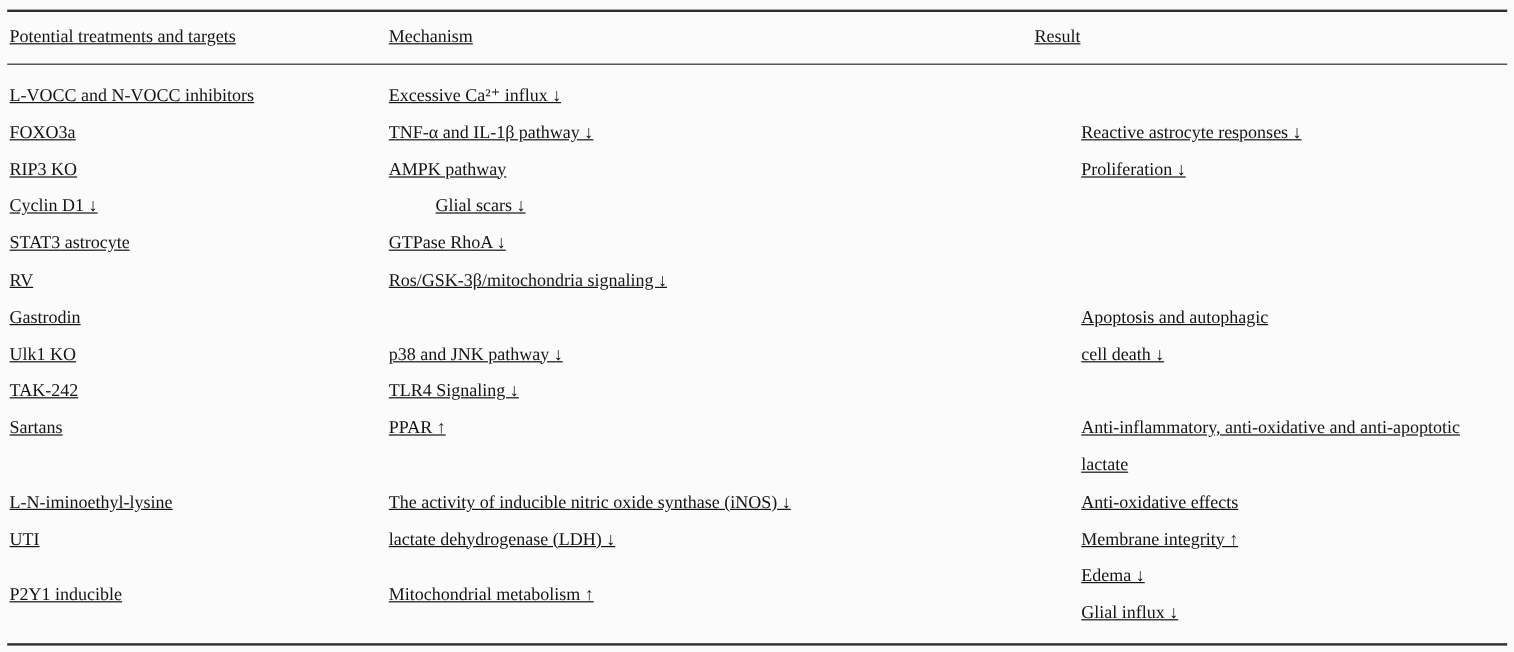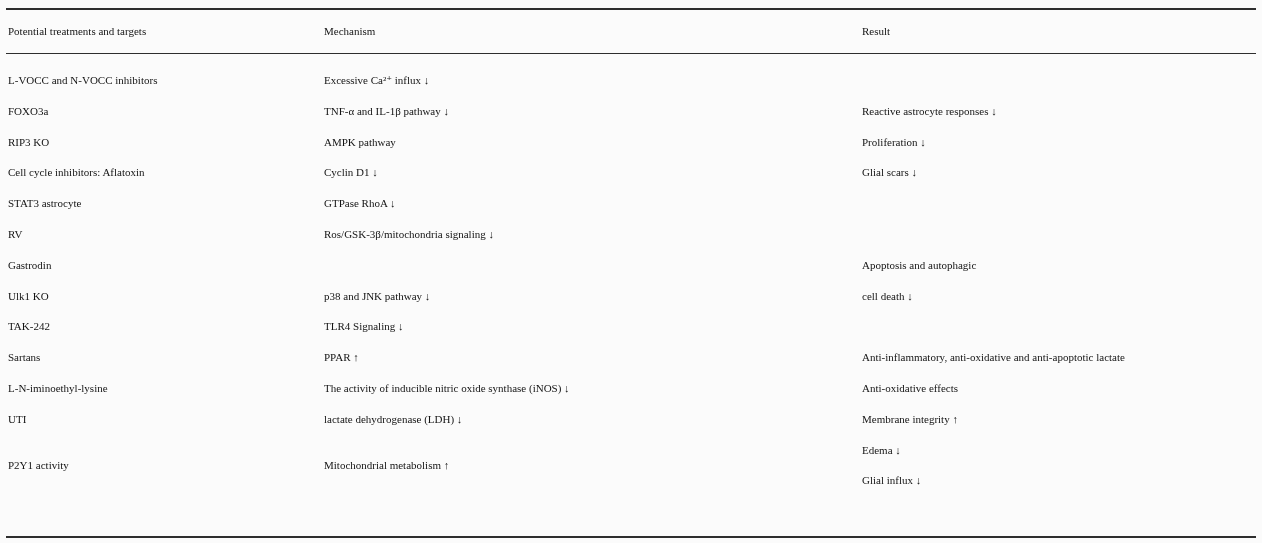--- a/index.html
+++ b/index.html
@@ -27,27 +27,28 @@
     grid-template-columns: 316px 538px 1fr;
     align-items: start;
   }
   .row.header {
     height: 43px;
     align-items: center;
     border-bottom: 1.5px solid #2e2e2e;
   }
   .row.vcenter { align-items: center; }
   .cell {
-    font-size: 11px;
+    font-size: 15px;
     line-height: 30.8px;
     padding: 0 6px 0 2px;
     white-space: normal;
+    text-decoration: underline;
   }
   .cell.center { text-align: left; }
-  .cell.result { white-space: pre-line; }
+  .cell.result { white-space: pre-line; margin-left: 39px; }
   .tbody { padding-top: 11px; }
 </style>
 </head>
 <body>
 
 <div class="page">
   <div class="table">
 
     <div class="row header">
       <div class="cell th">Potential treatments and targets</div>
@@ -69,21 +70,20 @@
         <div class="cell result">Reactive astrocyte responses ↓</div>
       </div>
 
       <div class="row">
         <div class="cell treatment">RIP3 KO</div>
         <div class="cell mechanism">AMPK pathway</div>
         <div class="cell result">Proliferation ↓</div>
       </div>
 
       <div class="row">
-        <div class="cell treatment">Cell cycle inhibitors: Aflatoxin</div>
         <div class="cell mechanism">Cyclin D1 ↓</div>
         <div class="cell result">Glial scars ↓</div>
       </div>
 
       <div class="row">
         <div class="cell treatment">STAT3 astrocyte</div>
         <div class="cell mechanism">GTPase RhoA ↓</div>
         <div class="cell result"></div>
       </div>
 
@@ -123,21 +123,21 @@
         <div class="cell result">Anti-oxidative effects</div>
       </div>
 
       <div class="row">
         <div class="cell treatment">UTI</div>
         <div class="cell mechanism">lactate dehydrogenase (LDH) ↓</div>
         <div class="cell result">Membrane integrity ↑</div>
       </div>
 
       <div class="row vcenter">
-        <div class="cell treatment">P2Y1 activity</div>
+        <div class="cell treatment">P2Y1 inducible</div>
         <div class="cell mechanism">Mitochondrial metabolism ↑</div>
         <div class="cell result">Edema ↓
 Glial influx ↓</div>
       </div>
 
     </div>
   </div>
 </div>
 
 </body></html>

